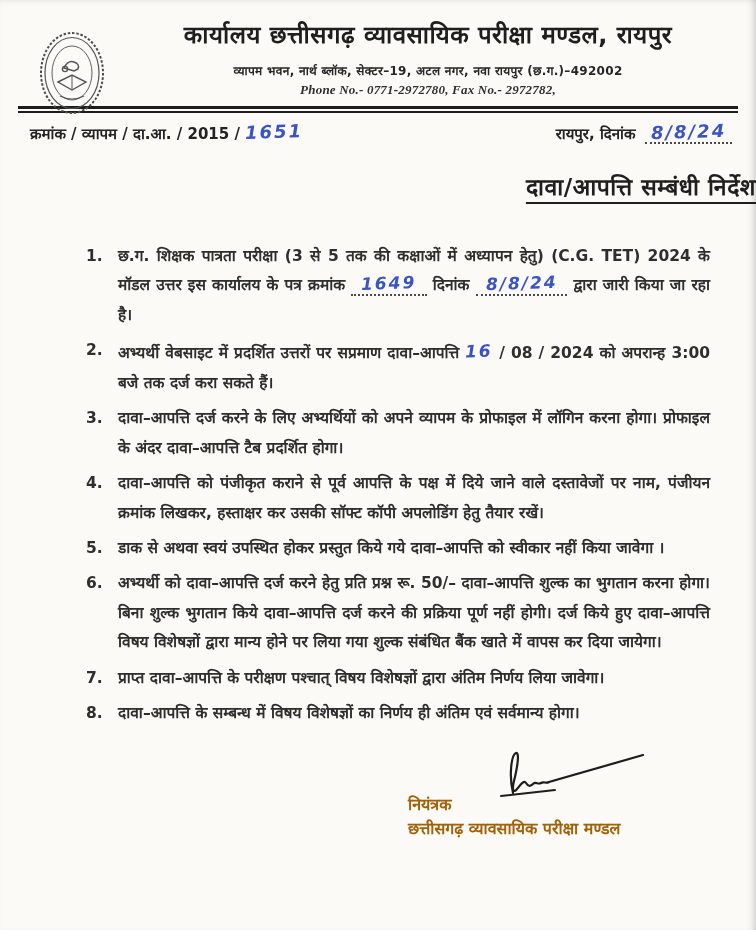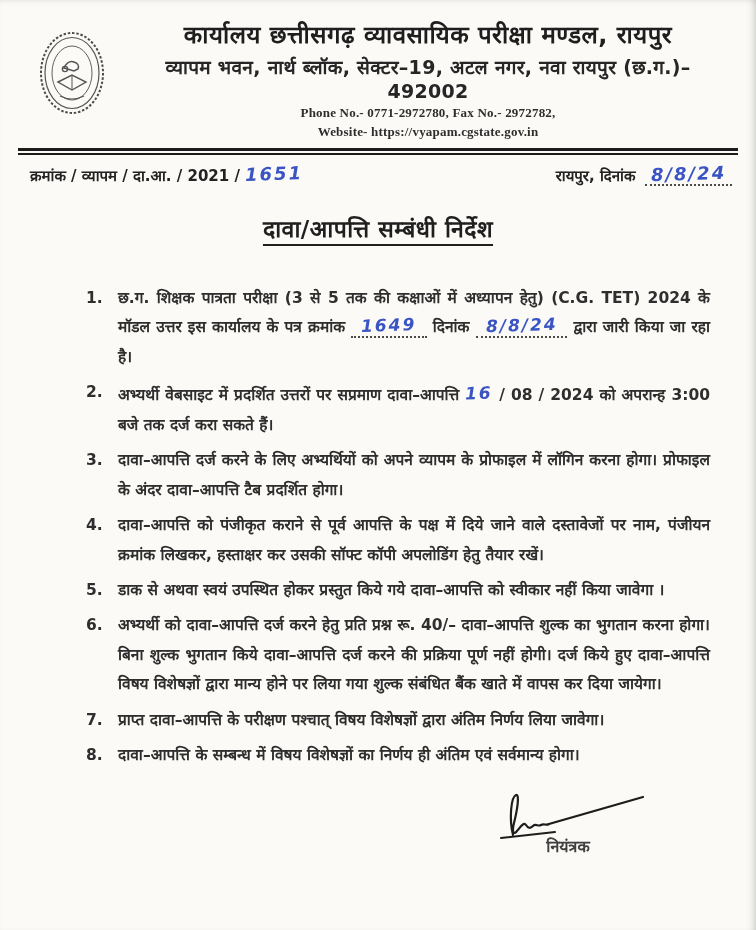--- a/index.html
+++ b/index.html
@@ -22,27 +22,28 @@
   .seal {
     position: absolute; left: 38px; top: 30px;
     width: 68px; height: 86px;
   }
   .head-text { margin-left: 108px; width: 600px; text-align: center; }
   .org-name {
     font-size: 24px; font-weight: 700; color: #1e1e1e;
     letter-spacing: 0.5px; line-height: 1.25;
   }
   .address {
-    font-size: 19px; font-weight: 700; color: #262626;
-    margin-top: 4px; letter-spacing: 0.3px;
+    font-size: 12px; font-weight: 700; color: #262626;
+    margin-top: 12px; letter-spacing: 0.3px;
   }
   .phone-line, .website-line {
     font-family: "Liberation Serif", "DejaVu Serif", serif;
     font-size: 13px; font-weight: 700; color: #2e2e2e; margin-top: 3px;
     letter-spacing: 0.2px;
+    font-style: italic;
   }
 
   .double-rule {
     margin: 8px 18px 0 18px;
     height: 7px;
     border-top: 3px solid #1c1c1c;
     border-bottom: 2px solid #1c1c1c;
   }
 
   
@@ -60,21 +61,21 @@
   .fill {
     display: inline-block;
     border-bottom: 2px dotted #4a4a4a;
     padding: 0 14px; line-height: 1;
   }
   .ref-right .fill { padding: 0 6px; margin-left: 4px; }
 
   
   .title {
     margin-top: 26px;
-    text-align: center;
+    text-align: right;
     font-size: 23px; font-weight: 700; color: #1f1f1f;
     text-decoration: underline;
     text-underline-offset: 7px;
     text-decoration-thickness: 2px;
     letter-spacing: 0.5px;
   }
 
   
   .list { margin: 40px 46px 0 86px; }
   .item {
@@ -84,22 +85,22 @@
     margin-bottom: 6px;
   }
   .item .num { text-align: left; font-weight: 600; }
   .item .fill { padding: 0 10px; }
   .item .hw { font-size: 17px; }
 
   
   .sign-block {
     width: 320px;
     margin: 18px 28px 0 auto;
-    text-align: center;
-    font-weight: 700; font-size: 16px; color: #404040;
+    text-align: left;
+    font-weight: 700; font-size: 16px; color: #a16207;
     line-height: 1.55;
   }
   .sign-scribble { display: block; margin: 0 auto -6px auto; width: 170px; height: 52px; }
 </style>
 </head>
 <body>
 
 <div class="page">
 
   <div class="letterhead">
@@ -110,29 +111,28 @@
       <path d="M26 38 q4 -8 10 -6 q6 2 4 7 l-4 2 z" fill="none" stroke="#555" stroke-width="1.5"></path>
       <circle cx="27" cy="39" r="2.6" fill="none" stroke="#555" stroke-width="1.4"></circle>
       <path d="M20 52 L34 45 L48 52 L34 60 Z" fill="none" stroke="#555" stroke-width="1.4"></path>
       <path d="M34 45 L34 60" stroke="#555" stroke-width="1"></path>
       <path d="M22 66 q12 6 24 0" fill="none" stroke="#555" stroke-width="1.2"></path>
     </svg>
     <div class="head-text">
       <div class="org-name">कार्यालय छत्तीसगढ़ व्यावसायिक परीक्षा मण्डल, रायपुर</div>
       <div class="address">व्यापम भवन, नार्थ ब्लॉक,  सेक्टर–19, अटल नगर, नवा रायपुर (छ.ग.)–492002</div>
       <div class="phone-line">Phone No.- 0771-2972780,  Fax No.-  2972782,</div>
-      <div class="website-line">Website- https://vyapam.cgstate.gov.in</div>
     </div>
   </div>
 
   <div class="double-rule"></div>
 
   <div class="ref-row">
     <div class="ref-left">
-      <span>क्रमांक / व्यापम / दा.आ. / 2021 /</span>
+      <span>क्रमांक / व्यापम / दा.आ. / 2015 /</span>
       <span class="hw">1651</span>
     </div>
     <div class="ref-right">
       <span>रायपुर, दिनांक</span>
       <span class="fill"><span class="hw">8/8/24</span></span>
     </div>
   </div>
 
   <div class="title">दावा/आपत्ति सम्बंधी निर्देश</div>
 
@@ -168,36 +168,37 @@
       <div class="txt">दावा–आपत्ति को पंजीकृत कराने से पूर्व आपत्ति के पक्ष में दिये जाने वाले दस्तावेजों पर नाम, पंजीयन क्रमांक लिखकर, हस्ताक्षर कर उसकी सॉफ्ट कॉपी अपलोडिंग हेतु तैयार रखें।</div>
     </div>
 
     <div class="item">
       <span class="num">5.</span>
       <div class="txt">डाक से अथवा स्वयं उपस्थित होकर प्रस्तुत किये गये दावा–आपत्ति को स्वीकार नहीं किया जावेगा ।</div>
     </div>
 
     <div class="item">
       <span class="num">6.</span>
-      <div class="txt">अभ्यर्थी को दावा–आपत्ति दर्ज करने हेतु प्रति प्रश्न रू. 40/– दावा–आपत्ति शुल्क का भुगतान करना होगा। बिना शुल्क भुगतान किये दावा–आपत्ति दर्ज करने की प्रक्रिया पूर्ण नहीं होगी। दर्ज किये हुए दावा–आपत्ति विषय विशेषज्ञों द्वारा मान्य होने पर लिया गया शुल्क संबंधित बैंक खाते में वापस कर दिया जायेगा।</div>
+      <div class="txt">अभ्यर्थी को दावा–आपत्ति दर्ज करने हेतु प्रति प्रश्न रू. 50/– दावा–आपत्ति शुल्क का भुगतान करना होगा। बिना शुल्क भुगतान किये दावा–आपत्ति दर्ज करने की प्रक्रिया पूर्ण नहीं होगी। दर्ज किये हुए दावा–आपत्ति विषय विशेषज्ञों द्वारा मान्य होने पर लिया गया शुल्क संबंधित बैंक खाते में वापस कर दिया जायेगा।</div>
     </div>
 
     <div class="item">
       <span class="num">7.</span>
       <div class="txt">प्राप्त दावा–आपत्ति के परीक्षण पश्चात् विषय विशेषज्ञों द्वारा अंतिम निर्णय लिया जावेगा।</div>
     </div>
 
     <div class="item">
       <span class="num">8.</span>
       <div class="txt">दावा–आपत्ति के सम्बन्ध में विषय विशेषज्ञों का निर्णय ही अंतिम एवं सर्वमान्य होगा।</div>
     </div>
 
   </div>
 
   <div class="sign-block">
     <svg class="sign-scribble" viewBox="0 0 170 52" xmlns="http://www.w3.org/2000/svg">
       <path d="M30 46 C26 30 28 8 33 6 C37 5 34 22 31 34 C29 42 30 47 34 42 C38 37 41 33 43 36 C45 39 47 40 50 37 C53 34 55 38 58 36 C61 34 63 37 66 35 L160 8" fill="none" stroke="#1d1d1d" stroke-width="2.2" stroke-linecap="round"></path>
       <path d="M18 49 L72 43" fill="none" stroke="#1d1d1d" stroke-width="2" stroke-linecap="round"></path>
     </svg>
     <div>नियंत्रक</div>
+    <div>छत्तीसगढ़ व्यावसायिक परीक्षा मण्डल</div>
   </div>
 
 </div>
 
 </body></html>

